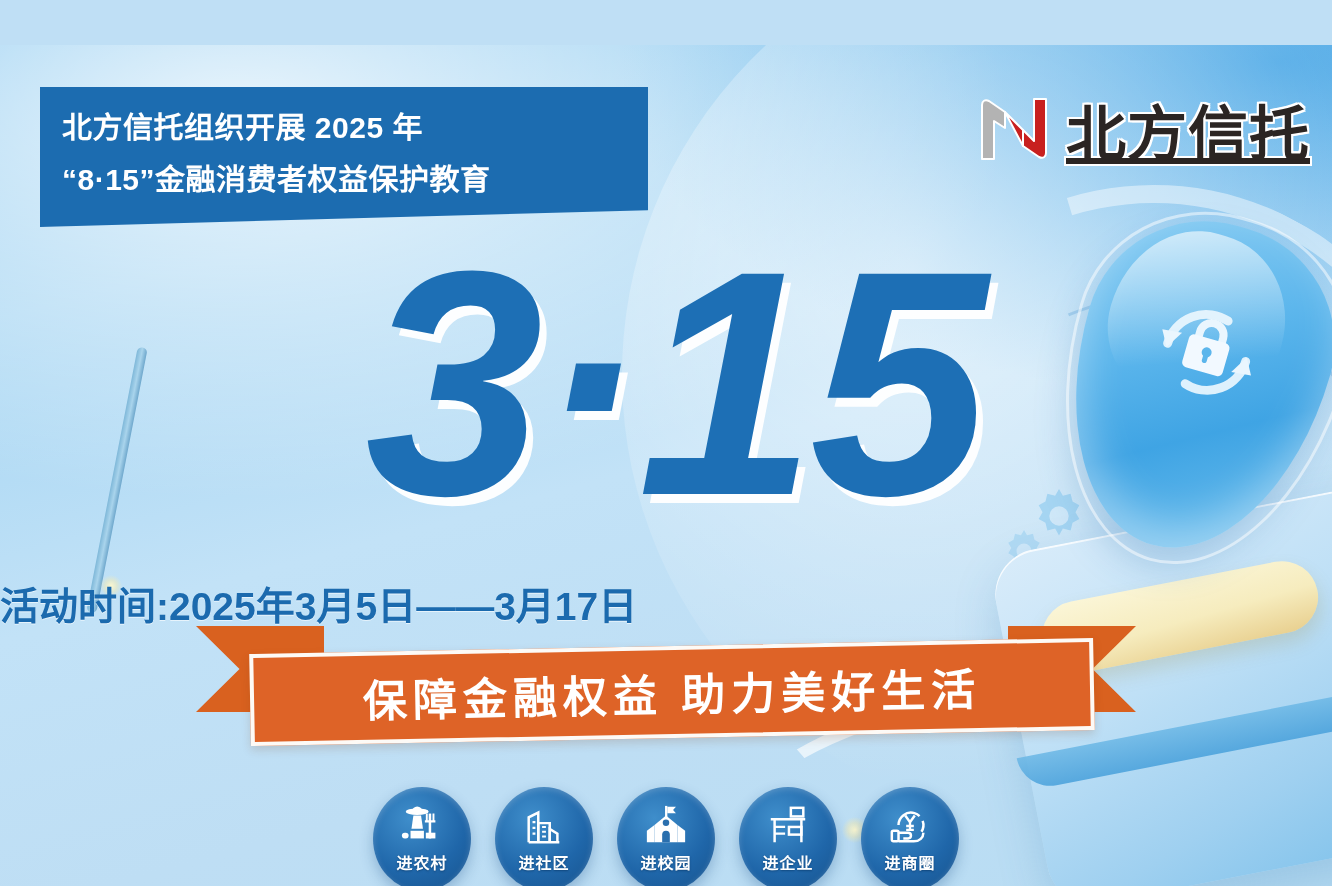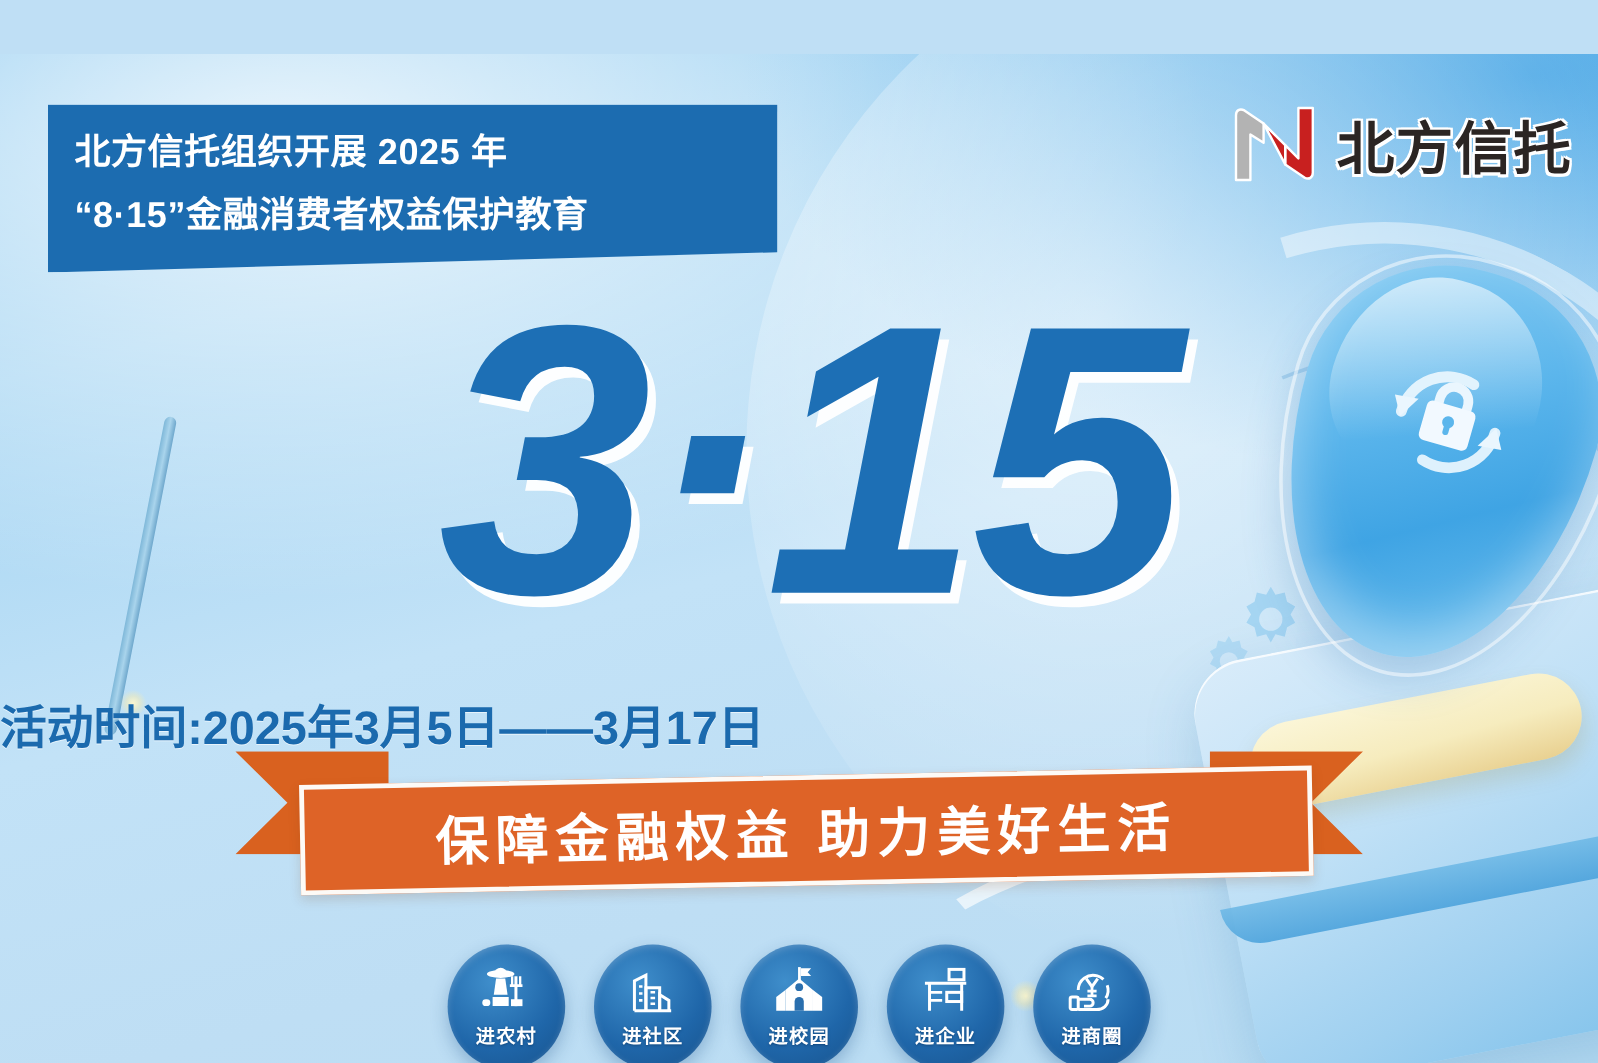--- a/index.html
+++ b/index.html
@@ -100,25 +100,26 @@
     color:#ffffff;font-weight:700;letter-spacing:.5px;
     font-size:30px;line-height:1.0;white-space:nowrap;
   }
   .title-box .l1{position:absolute;left:22px;top:26px;}
   .title-box .l2{position:absolute;left:22px;top:78px;}
 
   
   .brand{position:absolute;right:22px;top:40px;display:flex;align-items:center;gap:14px;}
   .brand-mark{width:76px;height:64px;}
   .brand-name{
-    font-size:48px;font-weight:700;color:#2b2523;letter-spacing:1px;
+    font-size:60px;font-weight:700;color:#2b2523;letter-spacing:1px;
     text-shadow:
       -2px -2px 0 #fff, 2px -2px 0 #fff, -2px 2px 0 #fff, 2px 2px 0 #fff,
       0 -2px 0 #fff, 0 2px 0 #fff, -2px 0 0 #fff, 2px 0 0 #fff;
     white-space:nowrap;
+    text-decoration:underline;
   }
 
   
   .bignum{
     position:absolute;left:15px;right:0;top:178px;text-align:center;
     font-family:"Liberation Sans","DejaVu Sans",sans-serif;
     font-size:320px;font-weight:700;font-style:italic;
     color:#1d6fb5;letter-spacing:-6px;line-height:1;
     text-shadow:7px 9px 0 rgba(255,255,255,.95);
     user-select:none;

